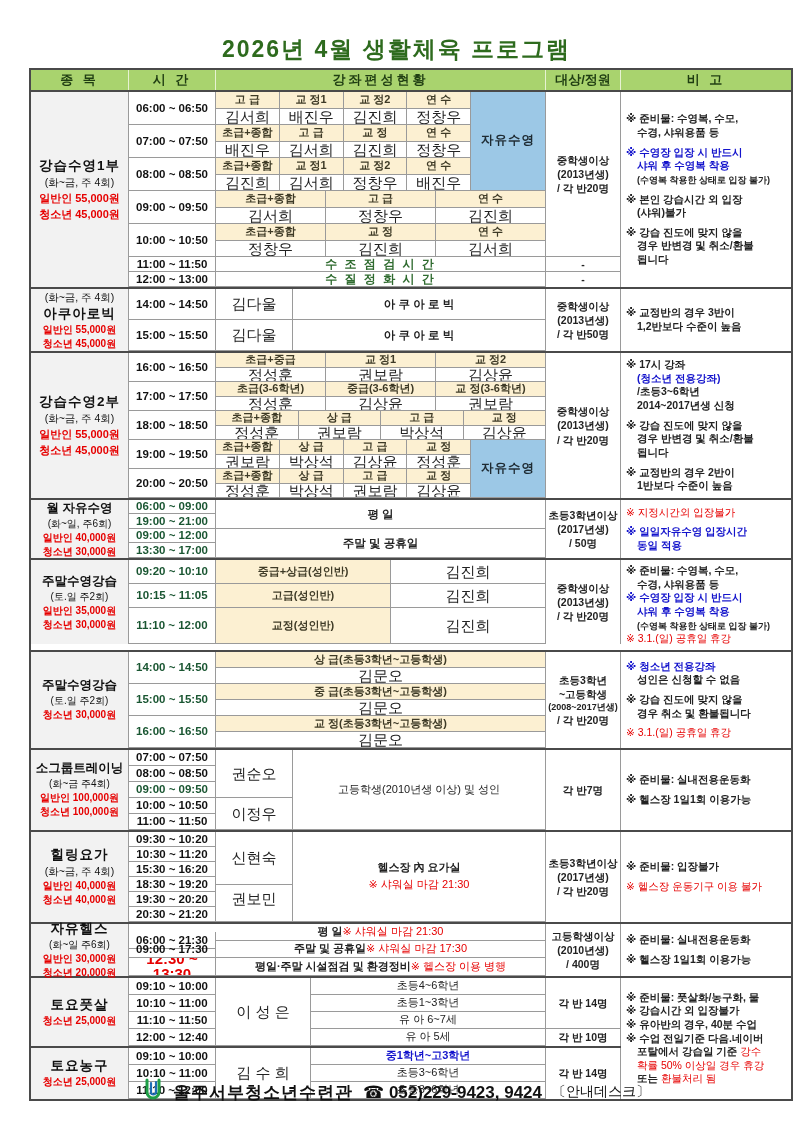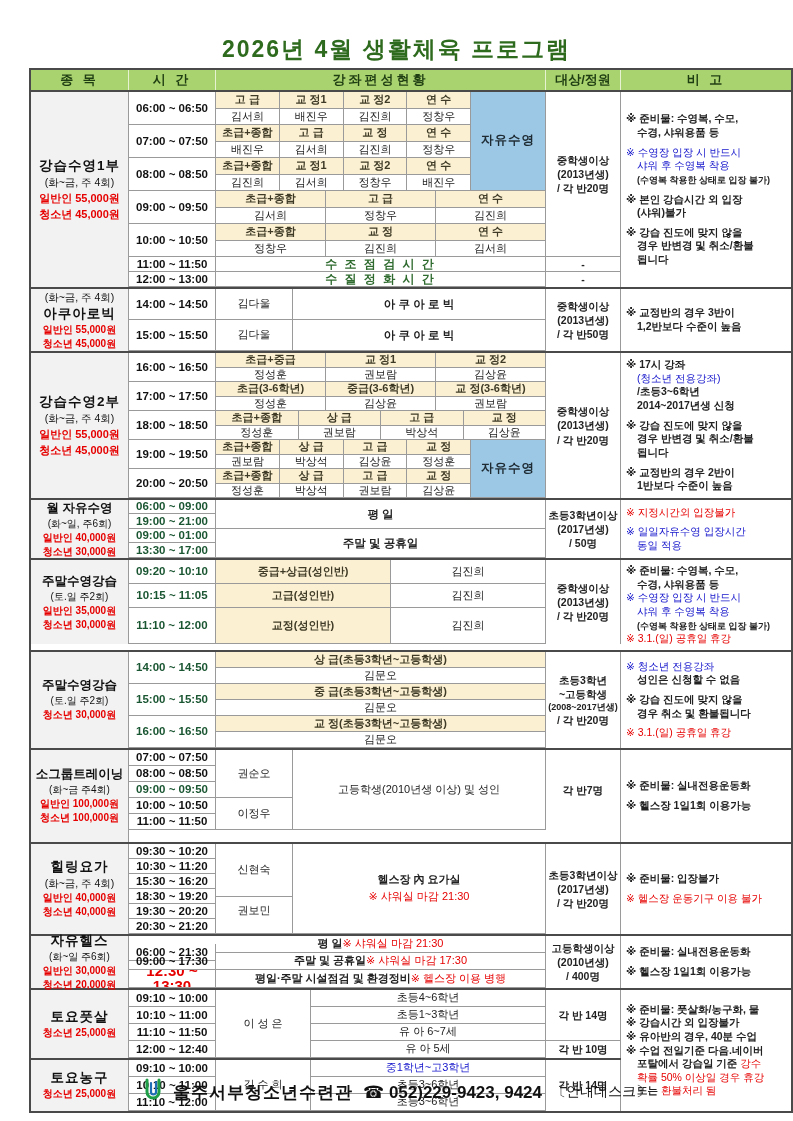--- a/index.html
+++ b/index.html
@@ -25,38 +25,38 @@
   .lab .sb2{font-size:10px;}
   .lab .pr{font-size:11px;font-weight:bold;color:#e60000;margin-top:1px;}
   .lab .pr2{font-size:10px;font-weight:bold;color:#e60000;}
   .mid{position:relative;width:417px;box-sizing:border-box;background:#fff;}
   .cell{position:absolute;box-sizing:border-box;border-right:1px solid #9a9a9a;border-bottom:1px solid #9a9a9a;
         display:flex;align-items:center;justify-content:center;text-align:center;overflow:hidden;line-height:1.05;}
   .cell.t{font-weight:bold;font-size:11.5px;color:#111;}
   .cell.tg{font-weight:bold;font-size:11.5px;color:#1a5632;}
   .cell.tr{font-weight:bold;font-size:15px;color:#e60000;}
   .cell.n{background:#fcf0d2;font-weight:bold;font-size:11px;color:#3e3a26;}
-  .cell.i{font-size:11px;color:#222;}
+  .cell.i{font-size:15px;color:#222;}
   .cell.b{background:#9cc8e6;font-weight:bold;font-size:12.5px;color:#1e2b33;letter-spacing:1px;}
   .cell.g{color:#2f6b2f;font-weight:bold;font-size:12px;letter-spacing:2px;}
   .cell.p{font-size:11px;color:#222;}
   .cell.pb{font-size:11.5px;font-weight:bold;color:#222;}
   .tgtcol{width:75px;border-right:1px solid #9a9a9a;display:flex;flex-direction:column;box-sizing:border-box;}
   .tgt{display:flex;flex-direction:column;align-items:center;justify-content:center;text-align:center;
        font-size:10.5px;font-weight:bold;color:#222;border-bottom:1px solid #9a9a9a;box-sizing:border-box;line-height:1.35;}
   .tgt:last-child{border-bottom:none;}
   .tgt .sm{font-size:9px;font-weight:bold;}
   .notes{width:170px;box-sizing:border-box;padding:4px 3px 4px 5px;font-size:10.5px;line-height:1.3;
          display:flex;flex-direction:column;justify-content:center;background:#fff;}
   .nl{display:block;}
   .nl.ind{padding-left:11px;}
   .nl.gap{margin-top:6px;}
   .c-k{color:#222;font-weight:bold;}
   .c-r{color:#e60000;font-weight:normal;}
-  .c-b{color:#1414cc;font-weight:normal;}
+  .c-b{color:#1414cc;font-weight:bold;}
   .sm{font-size:9px;}
   .stack{display:flex;flex-direction:column;align-items:center;justify-content:center;gap:6px;}
   .footer{position:absolute;left:0;top:1078px;width:100%;display:flex;align-items:center;justify-content:center;gap:10px;}
   .footer .org{font-size:17px;font-weight:bold;letter-spacing:1px;color:#111;}
   .footer .ph{font-size:17px;font-weight:bold;color:#111;}
   .footer .desk{font-size:14px;color:#111;}
 </style>
 </head>
 <body>
 
@@ -269,21 +269,21 @@
               <div class="lab" style="height: 58px;">
                 <div class="tt2">월 자유수영</div>
                 <div class="sb2">(화~일, 주6회)</div>
                 <div class="pr2">일반인 40,000원</div>
                 <div class="pr2">청소년 30,000원</div>
               </div>
               <div class="mid" style="height: 58px;">
                 <div class="cell tg" style="left: 0px; top: 0px; width: 87px; height: 14px;">06:00 ~ 09:00</div>
                 <div class="cell tg" style="left: 0px; top: 14px; width: 87px; height: 15px;">19:00 ~ 21:00</div>
                 <div class="cell pb" style="left: 87px; top: 0px; width: 330px; height: 29px;">평     일</div>
-                <div class="cell tg" style="left: 0px; top: 29px; width: 87px; height: 14px;">09:00 ~ 01:00</div>
+                <div class="cell tg" style="left: 0px; top: 29px; width: 87px; height: 14px;">09:00 ~ 12:00</div>
                 <div class="cell tg" style="left: 0px; top: 43px; width: 87px; height: 15px;">13:30 ~ 17:00</div>
                 <div class="cell pb" style="left: 87px; top: 29px; width: 330px; height: 29px;">주말 및 공휴일</div>
               </div>
               <div class="tgtcol">
                 <div class="tgt" style="height: 58px;">
                   <div>초등3학년이상</div>
                   <div>(2017년생)</div>
                   <div>/ 50명</div>
                 </div>
               </div>
@@ -366,21 +366,21 @@
             <div class="nl"><span class="c-b">※ 청소년 전용강좌</span></div>
             <div class="nl ind"><span class="c-k">성인은 신청할 수 없음</span></div>
             <div class="nl gap"><span class="c-k">※ 강습 진도에 맞지 않을</span></div>
             <div class="nl ind"><span class="c-k">경우 취소 및 환불됩니다</span></div>
             <div class="nl gap"><span class="c-r">※ 3.1.(일) 공휴일 휴강</span></div>
           </div>
         </div>
         <div class="band">
           <div class="band-left">
             <div class="secrow">
-              <div class="lab" style="height: 92px;">
+              <div class="lab" style="height: 80px;">
                 <div class="tt2">소그룹트레이닝</div>
                 <div class="sb2">(화~금 주4회)</div>
                 <div class="pr2">일반인 100,000원</div>
                 <div class="pr2">청소년 100,000원</div>
               </div>
               <div class="mid" style="height: 80px;">
                 <div class="cell t" style="left: 0px; top: 0px; width: 87px; height: 16px;">07:00 ~ 07:50</div>
                 <div class="cell t" style="left: 0px; top: 16px; width: 87px; height: 16px;">08:00 ~ 08:50</div>
                 <div class="cell tg" style="left: 0px; top: 32px; width: 87px; height: 16px;">09:00 ~ 09:50</div>
                 <div class="cell t" style="left: 0px; top: 48px; width: 87px; height: 16px;">10:00 ~ 10:50</div>

